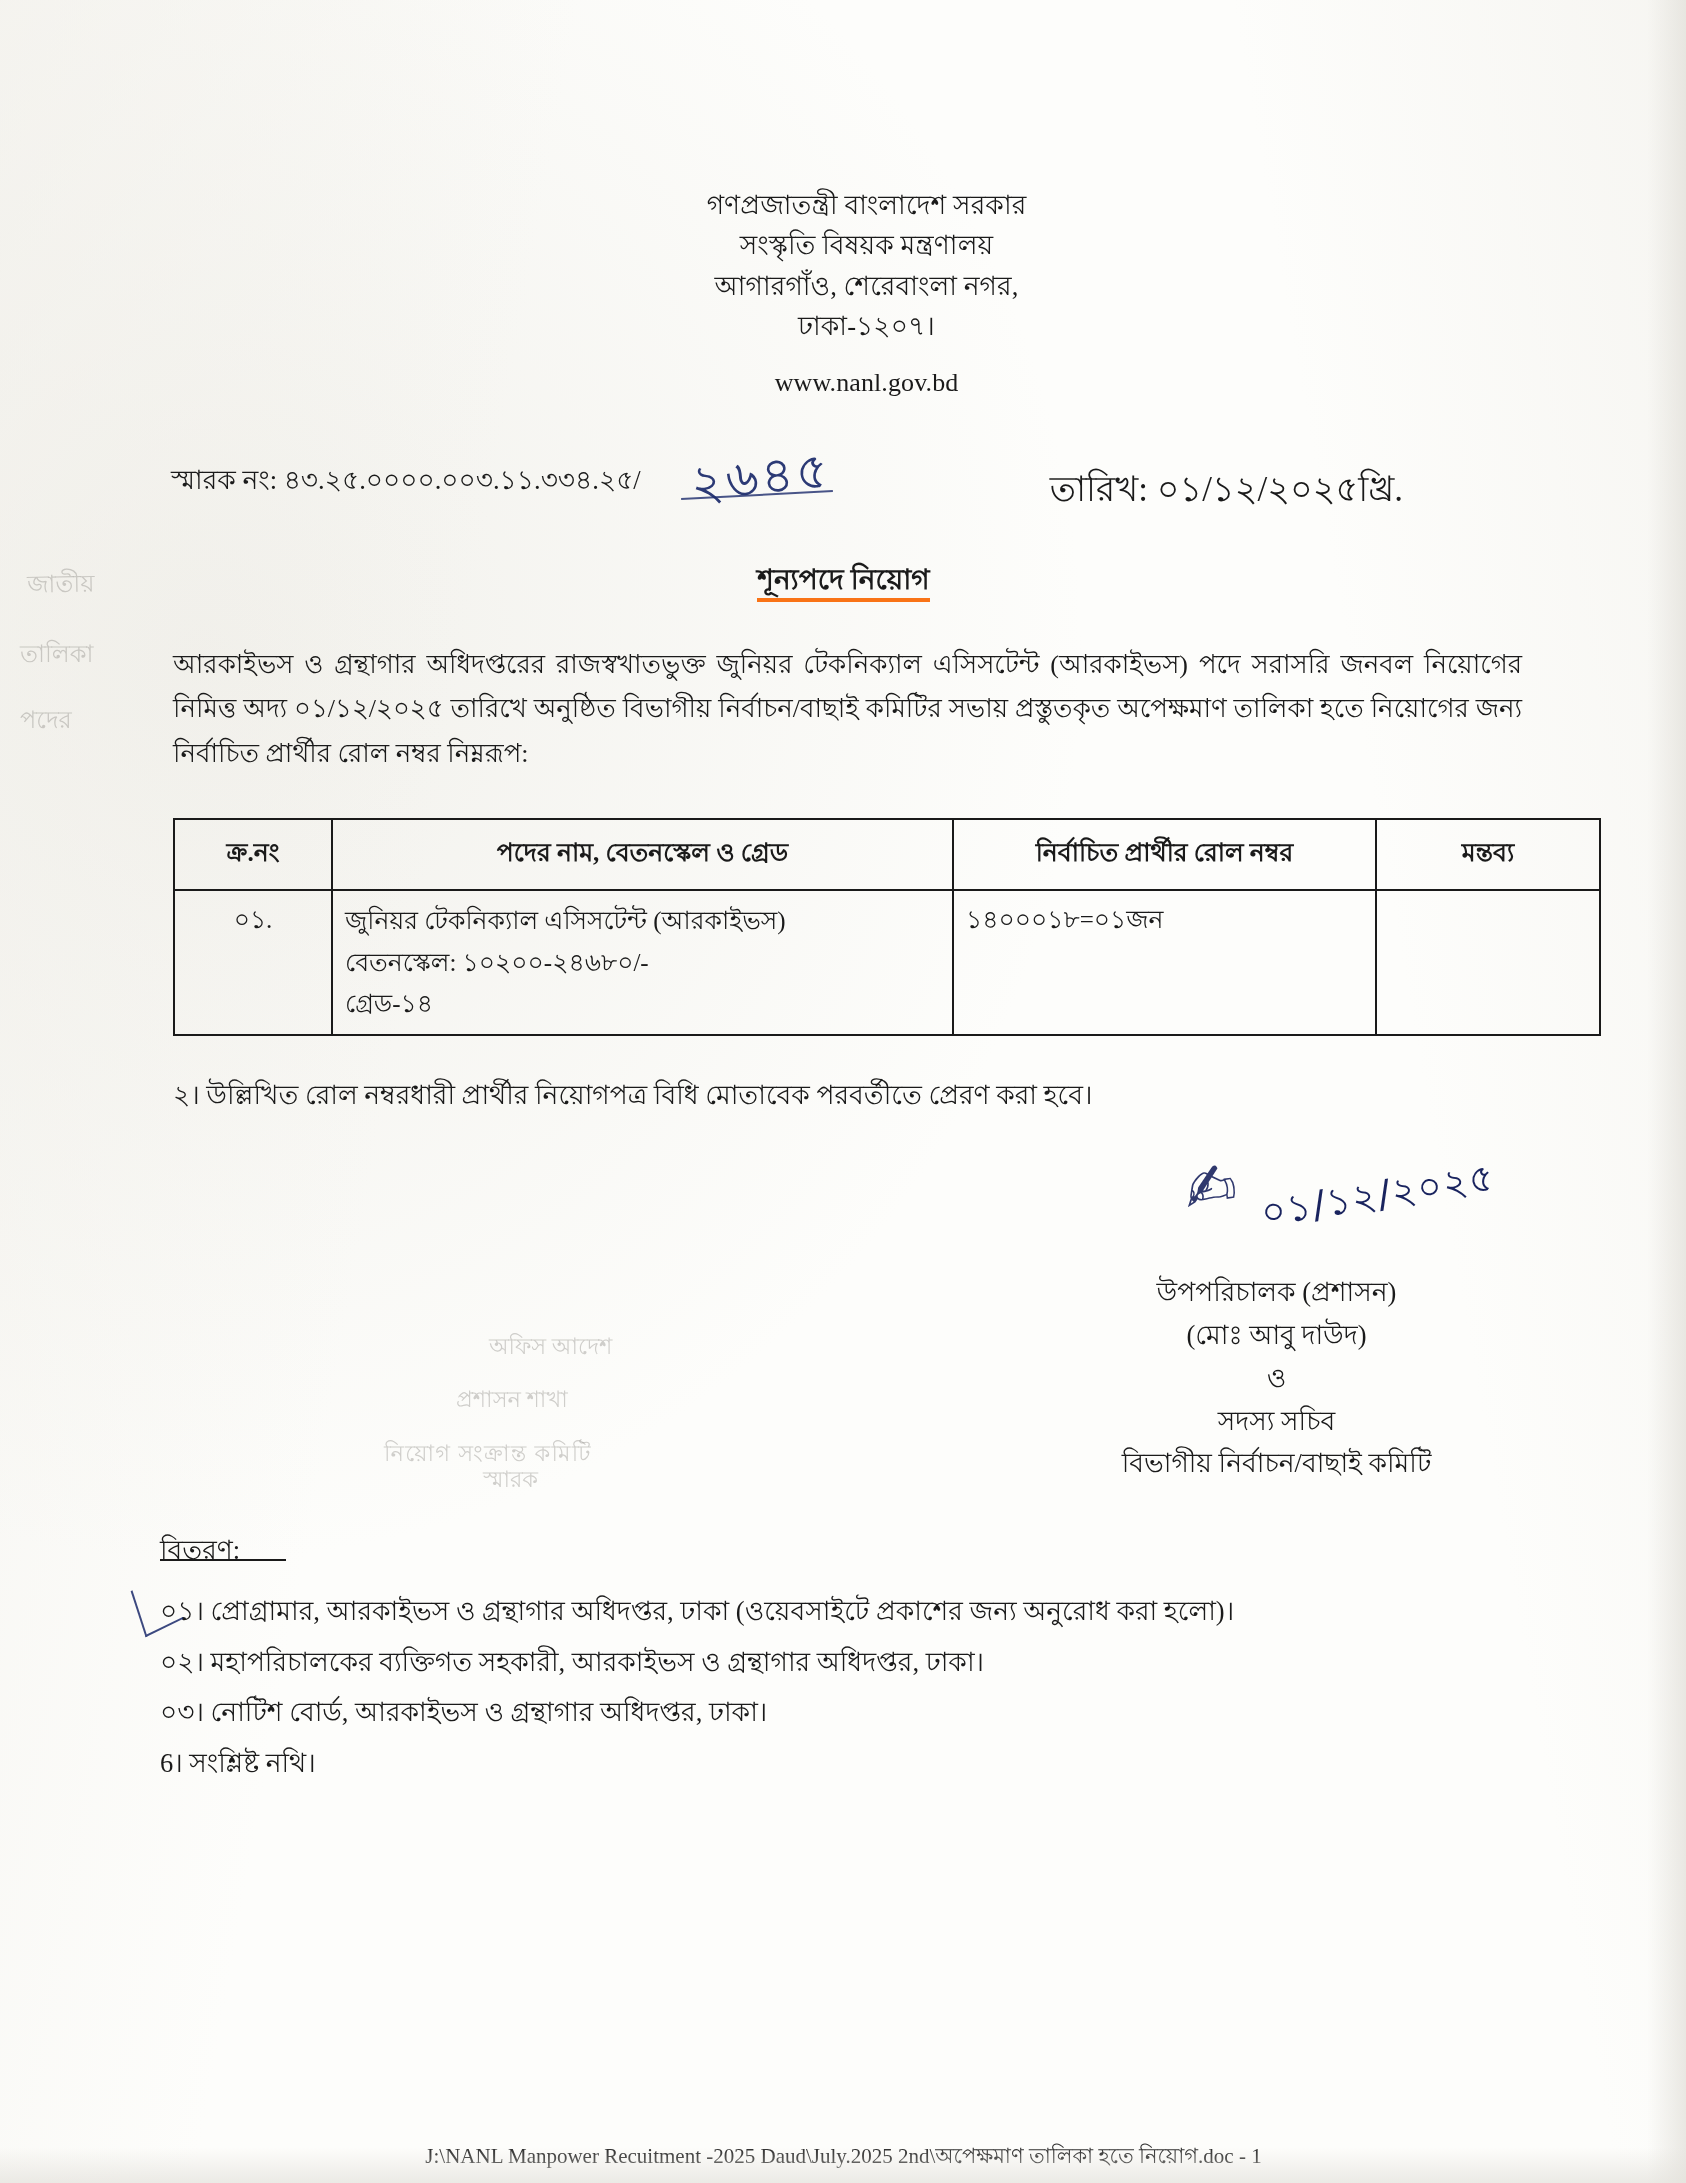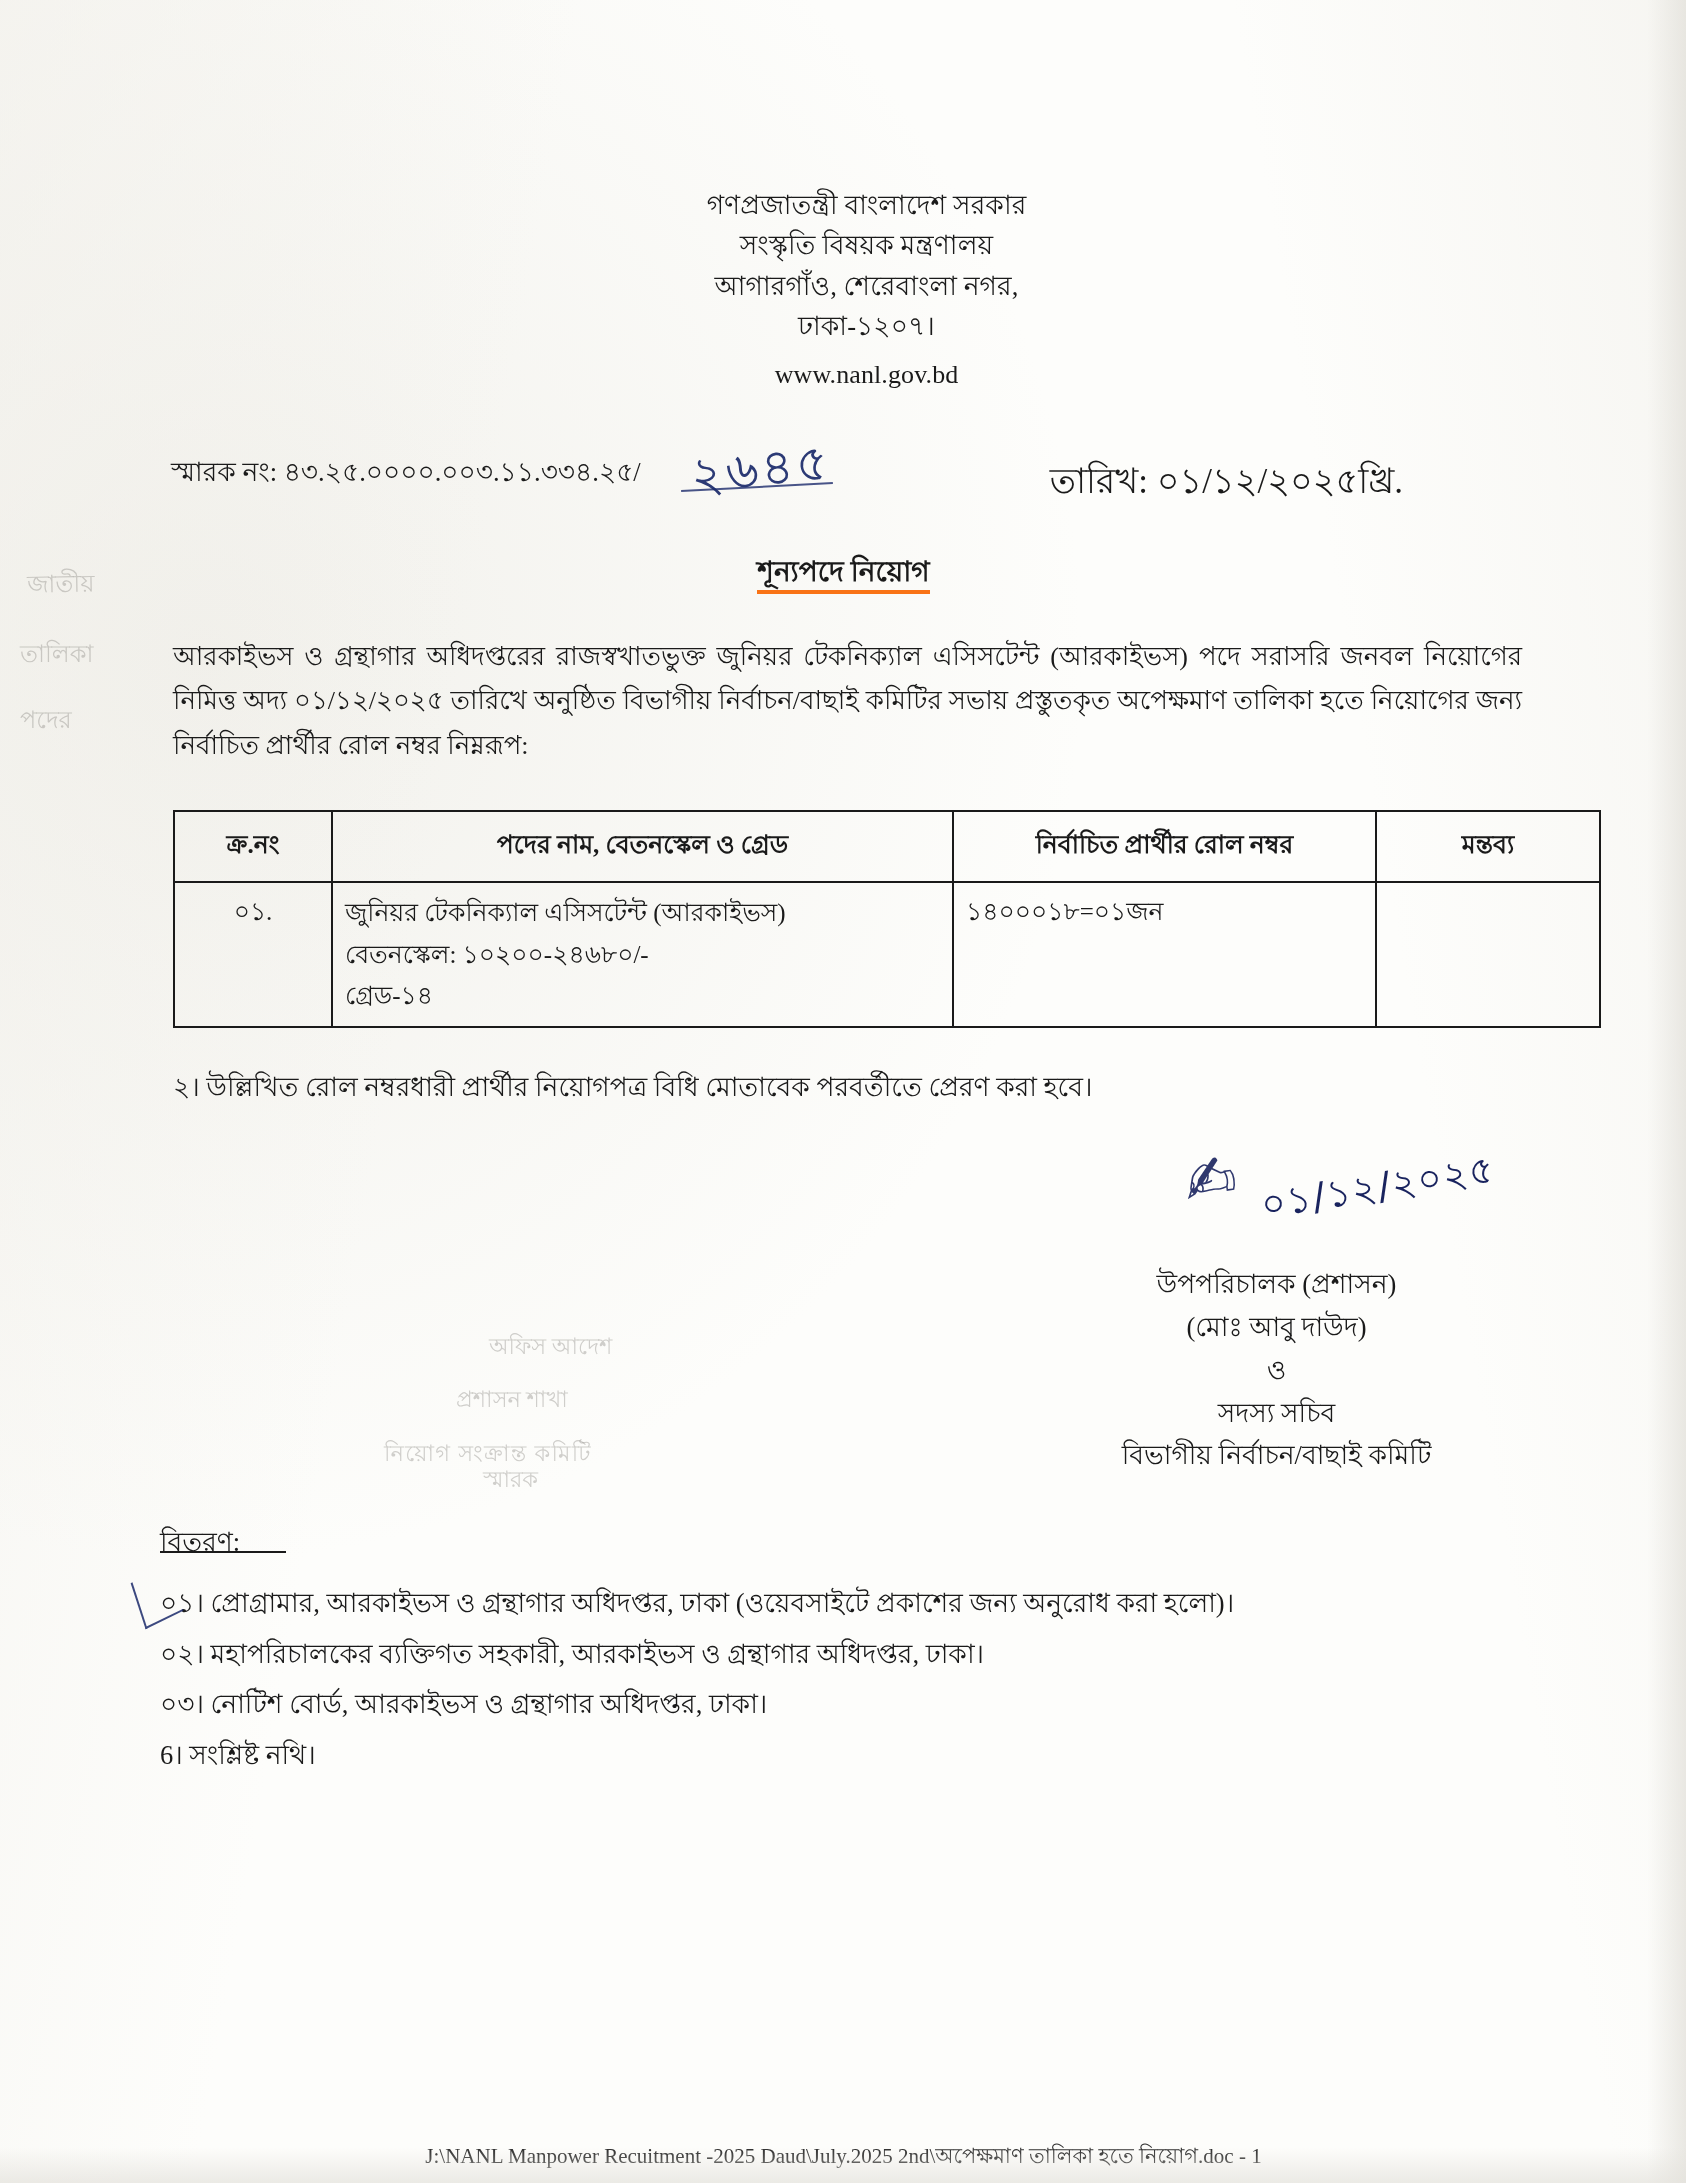--- a/index.html
+++ b/index.html
@@ -59,21 +59,21 @@
     margin-top: 185px;
     line-height: 1.52;
   }
   .letterhead div {
     font-size: 26.5px;
     letter-spacing: 0.1px;
     padding-left: 46px;
   }
   .letterhead .website {
     font-size: 26px;
-    margin-top: 9px;
+    margin-top: 17px;
     font-family: "Liberation Serif", "DejaVu Serif", serif;
   }
 
   .ref-row {
     position: relative;
     margin-top: 57px;
     height: 46px;
   }
   .memo-no {
     position: absolute;

